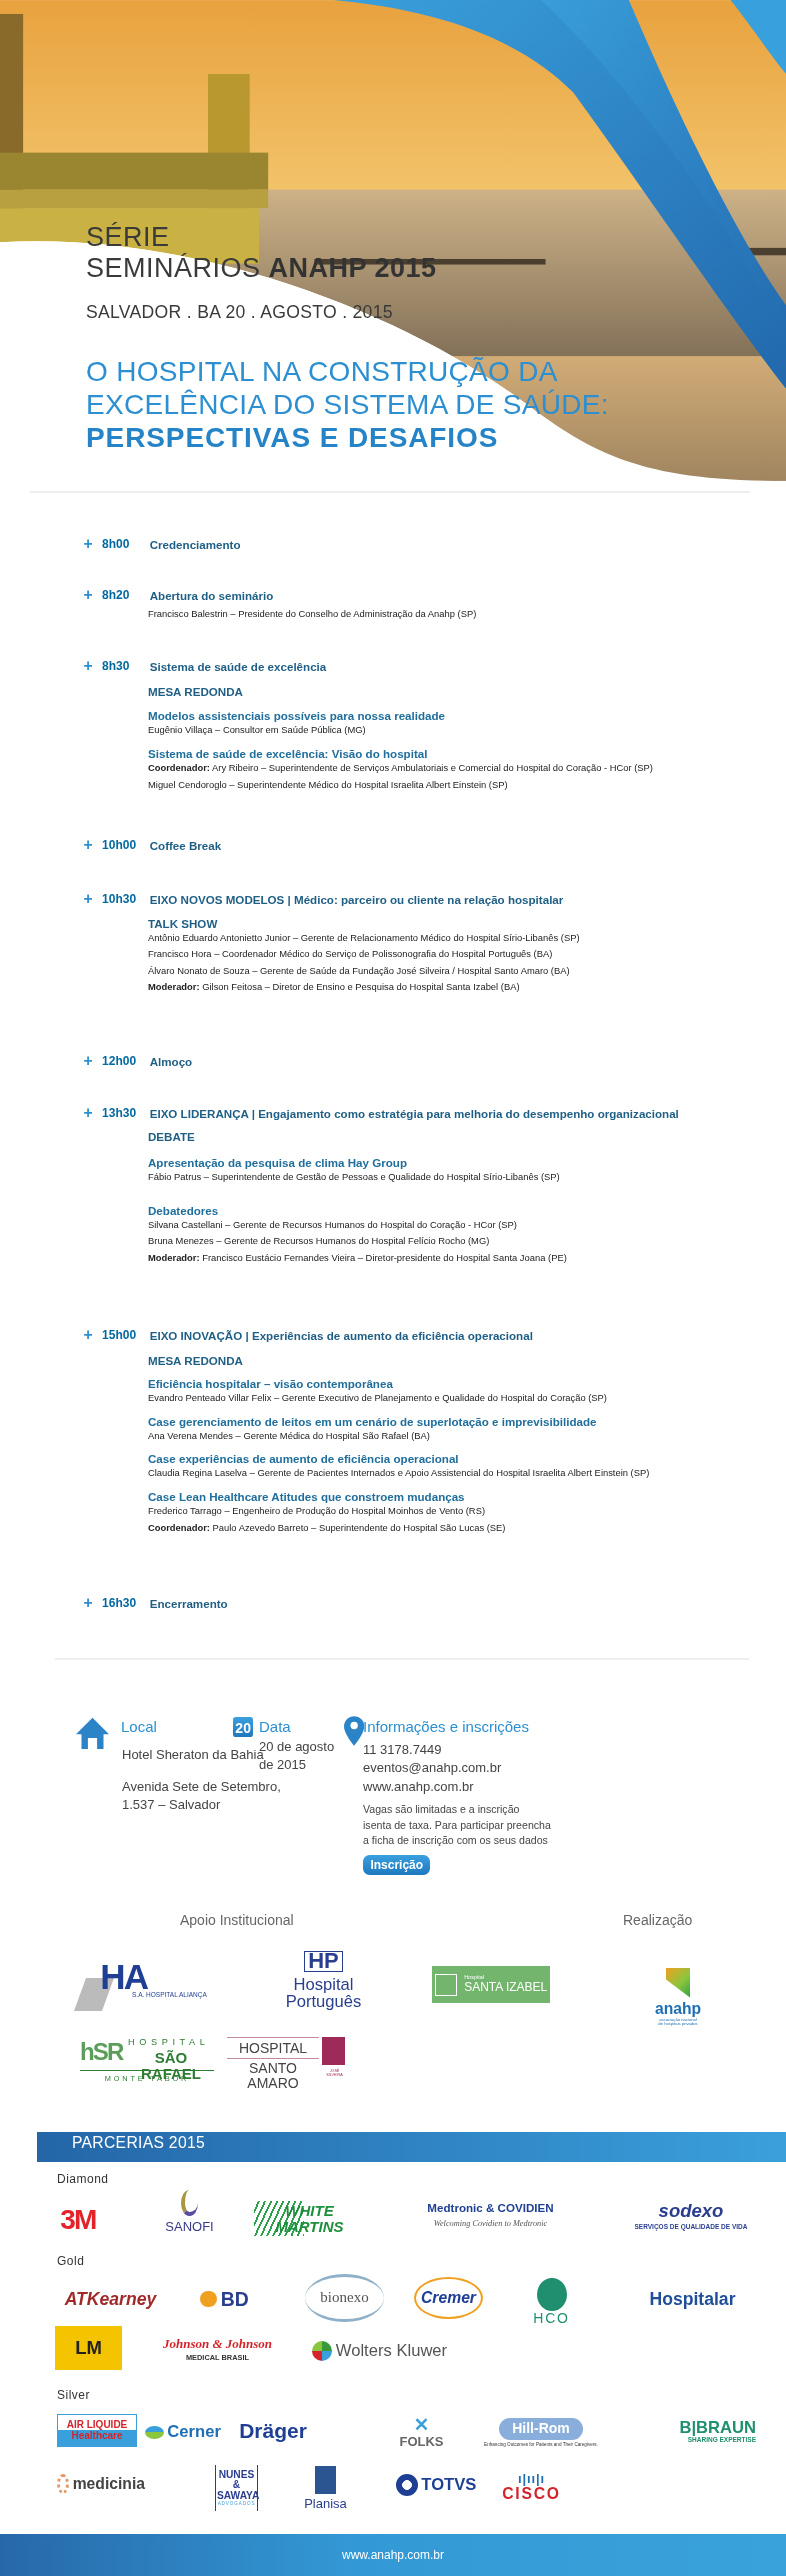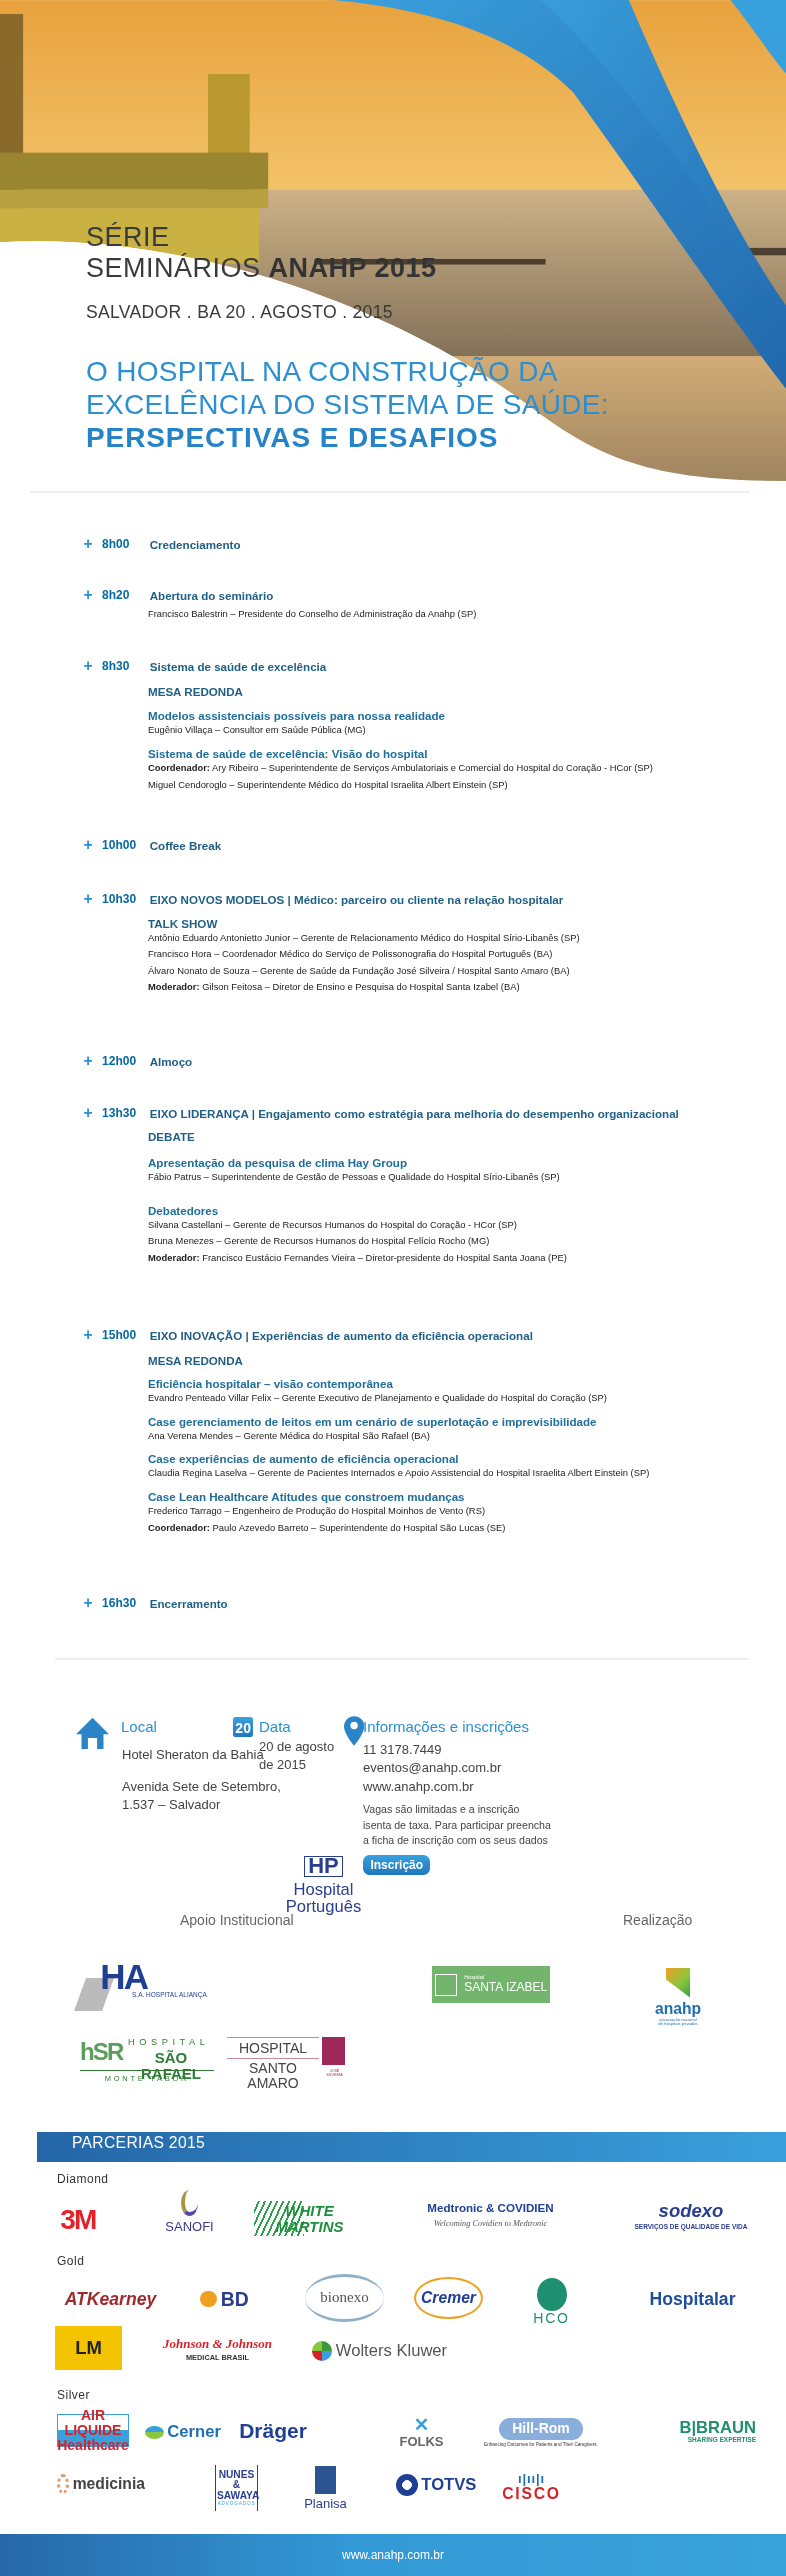--- a/index.html
+++ b/index.html
@@ -251,21 +251,21 @@
 <div class="sec-label" style="left:623px; top:1912px;">Realização</div>
 
 <div class="logo" style="left:80px; top:1959px; width:143px; height:54px; justify-content:flex-start;">
   <div style="position:relative; width:143px; height:54px;">
     <div style="position:absolute; left:0; top:18.5px; width:28px; height:33px; background:#bbbbbb; transform:skewX(-20deg);"></div>
     <div style="position:absolute; left:20.3px; top:0; font-size:35px; color:#1f3f95; font-weight:900; letter-spacing:-1.8px;">HA</div>
     <div style="position:absolute; left:52px; top:33px; font-size:6.5px; color:#1f3f95; font-weight:400;">S.A. HOSPITAL ALIANÇA</div>
   </div>
 </div>
 
-<div class="logo" style="left:259px; top:1862px; width:129px; height:48px; flex-direction:column;">
+<div class="logo" style="left:259px; top:1957px; width:129px; height:48px; flex-direction:column;">
   <div style="font-size:22px; color:#2a3e8f; font-weight:900; border:1.8px solid #2a3e8f; padding:0 2.8px; line-height:18.5px;">HP</div>
   <div style="font-size:16.6px; color:#2a3e8f; font-weight:400; margin-top:3.7px;">Hospital Português</div>
 </div>
 
 <div class="logo" style="left:432px; top:1966px; width:118px; height:37px; background:#74b56d; color:#fff;">
   <div style="width:22px; height:22px; border:1.4px solid #fff; margin-right:7.4px;"></div>
   <div style="text-align:left;">
     <div style="font-size:5.5px; font-weight:400;">Hospital</div>
     <div style="font-size:12px; font-weight:400;">SANTA IZABEL</div>
   </div>
@@ -334,21 +334,21 @@
 <div class="logo" style="left:153px; top:2331px; width:129px; height:37px; flex-direction:column;">
   <div style="font-size:13px; color:#d3242b; font-style:italic; font-family:'Liberation Serif', serif; font-weight:700;">Johnson &amp; Johnson</div>
   <div style="font-size:7.4px; color:#333; font-weight:700; margin-top:2.8px;">MEDICAL BRASIL</div>
 </div>
 <div class="logo" style="left:310px; top:2336px; width:139px; height:30px; font-size:16.6px; color:#555; font-weight:400;">
   <span style="display:inline-block; width:20.3px; height:20.3px; border-radius:50%; background:conic-gradient(#3a9a3a 0 25%, #3aa0dc 25% 50%, #d3242b 50% 75%, #8cc63f 75% 100%); margin-right:3.7px;"></span>
   <span>Wolters Kluwer</span>
 </div>
 
 <div class="tier" style="left:57px; top:2388px;">Silver</div>
-<div class="logo" style="left:57px; top:2414px; width:72px; height:33px; font-size:14px; color:#d3242b; font-weight:900; border:0.9px solid #3aa0dc; background:linear-gradient(#fff 50%, #3aa0dc 50%); flex-direction:column;">AIR LIQUIDE Healthcare</div>
+<div class="logo" style="left:57px; top:2414px; width:80px; height:33px; font-size:10px; color:#d3242b; font-weight:900; border:0.9px solid #3aa0dc; background:linear-gradient(#fff 50%, #3aa0dc 50%); flex-direction:column;">AIR LIQUIDE Healthcare</div>
 <div class="logo" style="left:137px; top:2420px; width:92px; height:24px; font-size:16.6px; color:#1f6fb4; font-weight:700;">
   <span style="display:inline-block; width:18.5px; height:13px; border-radius:50%; background:linear-gradient(#3aa0dc 50%, #8cc63f 50%); margin-right:3.7px;"></span>
   <span>Cerner</span>
 </div>
 <div class="logo" style="left:236px; top:2416px; width:74px; height:30px; font-size:21px; color:#1f3f95; font-weight:900;">Dräger</div>
 <div class="logo" style="left:264px; top:2414px; width:0; height:0;"></div>
 <div class="logo" style="left:387px; top:2409px; width:69px; height:46px; flex-direction:column;">
   <div style="font-size:18.5px; color:#3aa0dc;">✕</div>
   <div style="font-size:13px; color:#666; font-weight:700;">FOLKS</div>
 </div>

